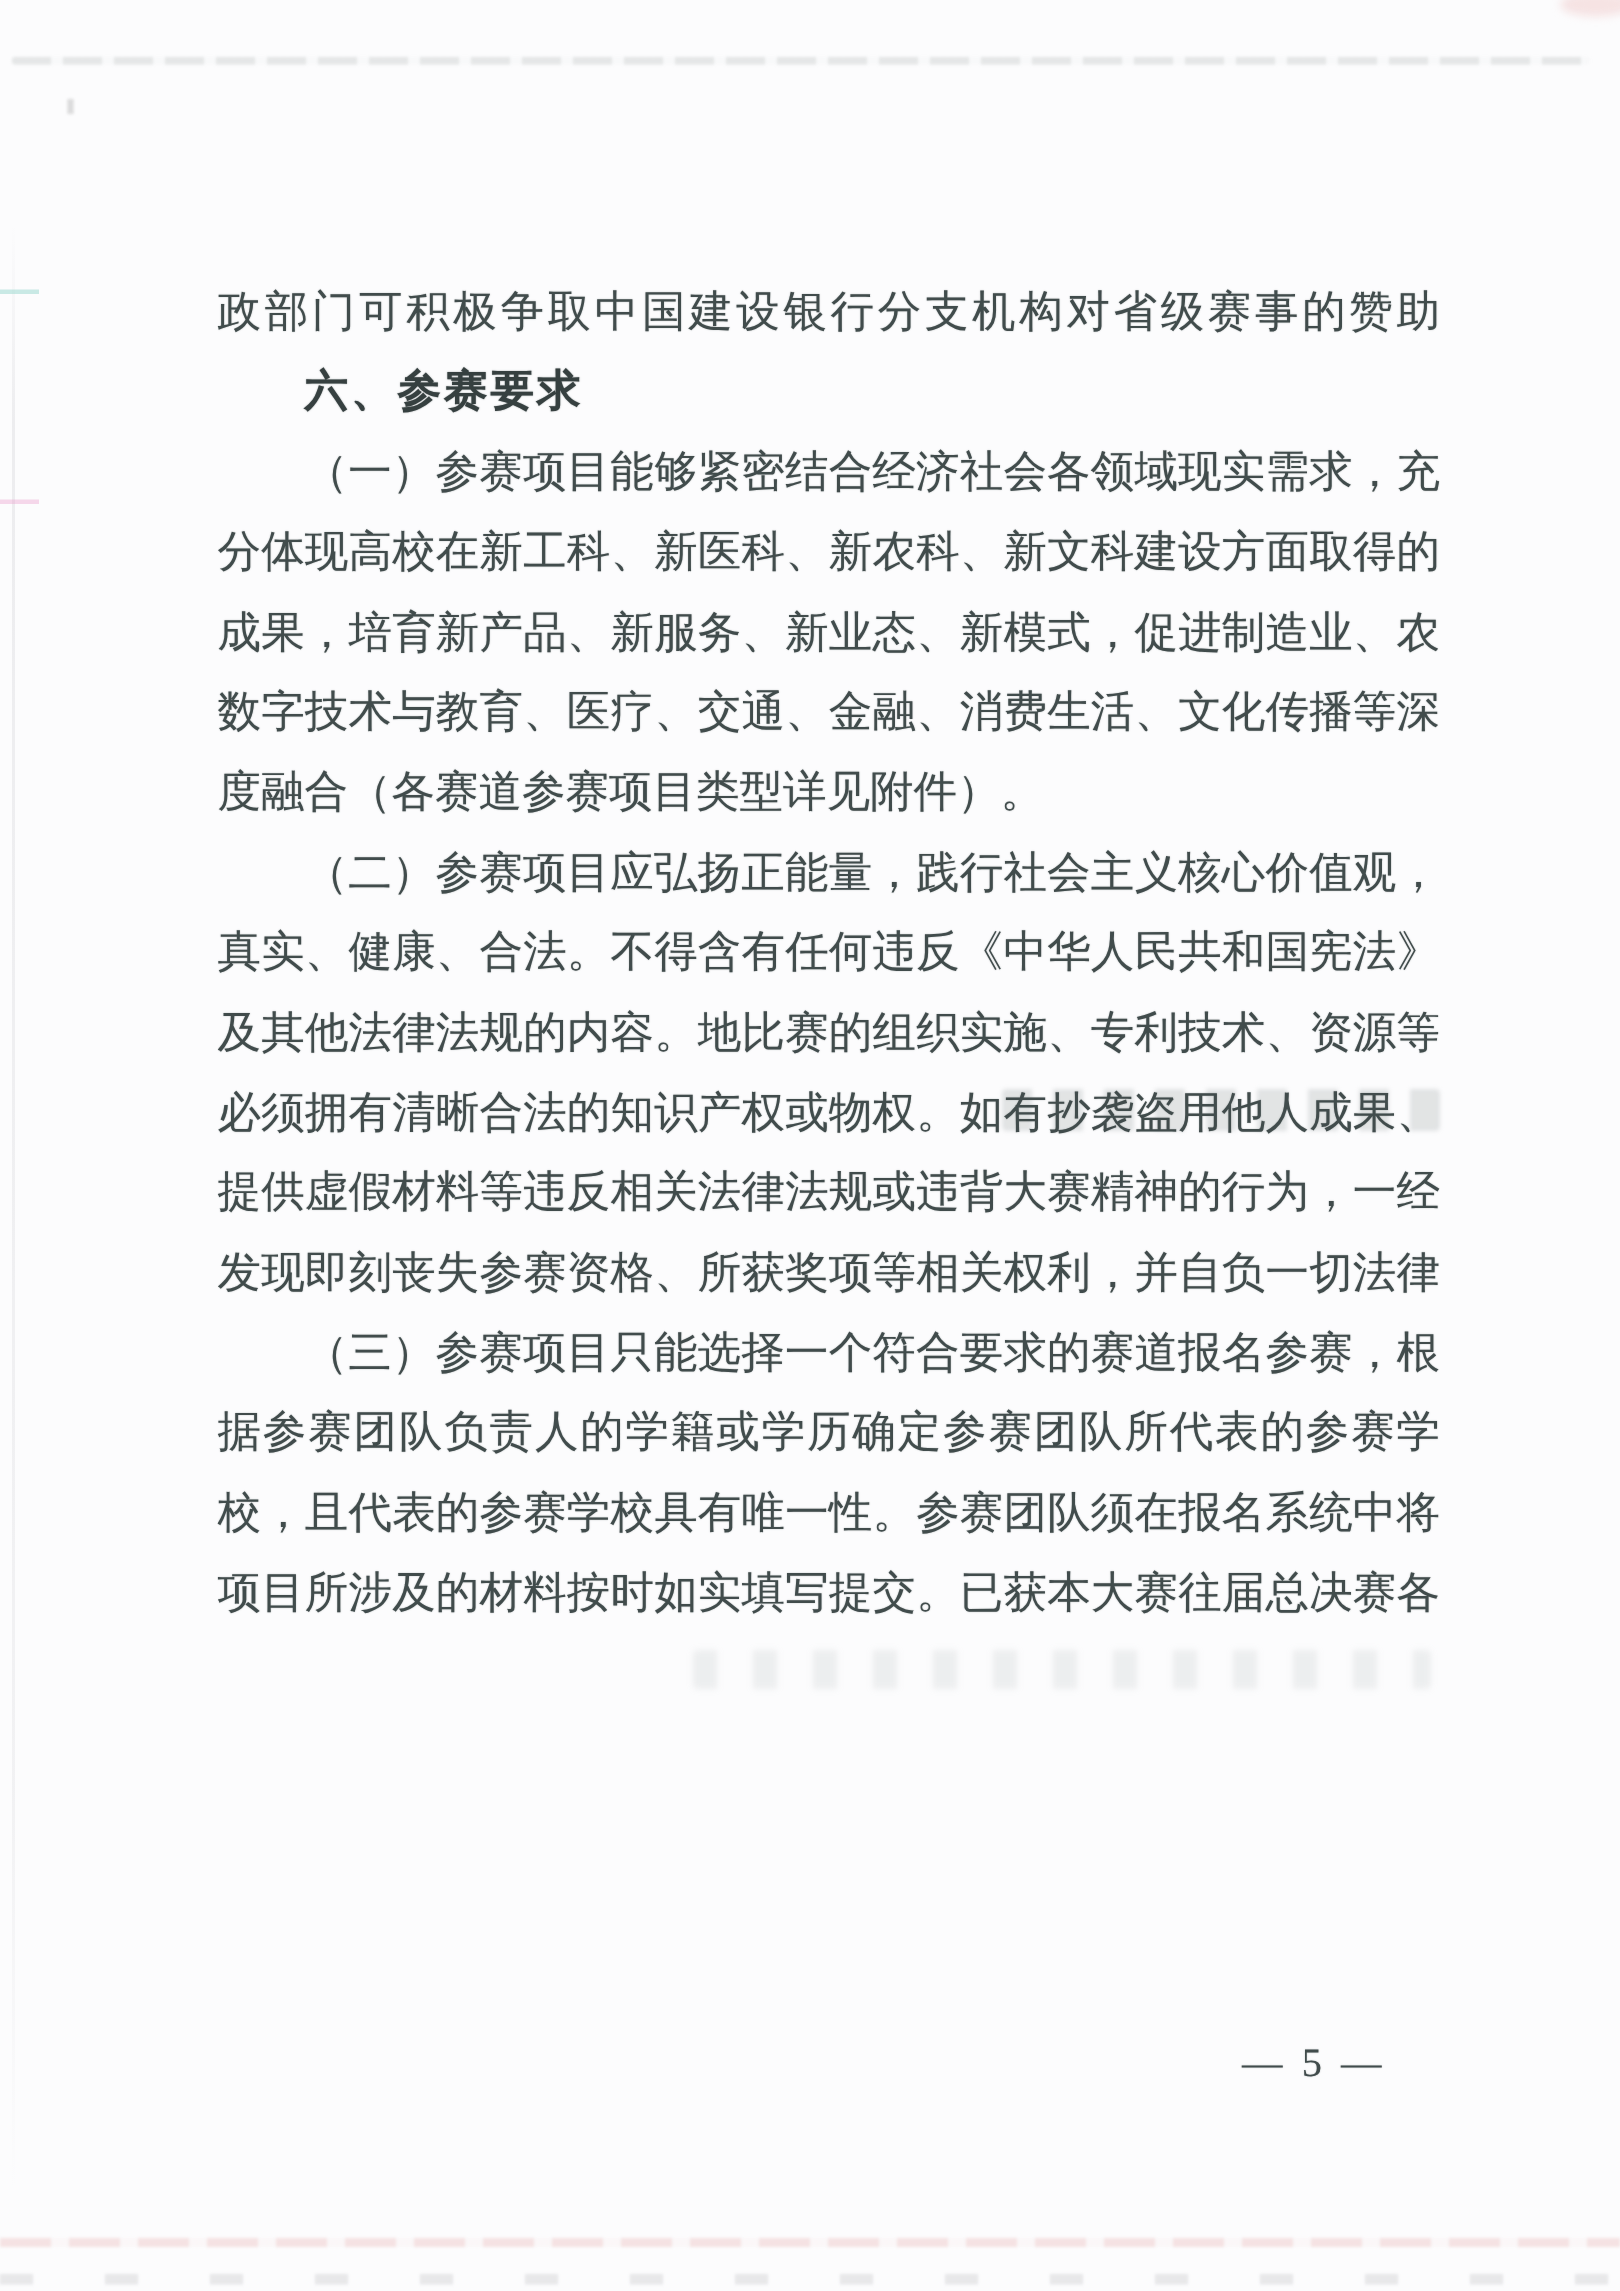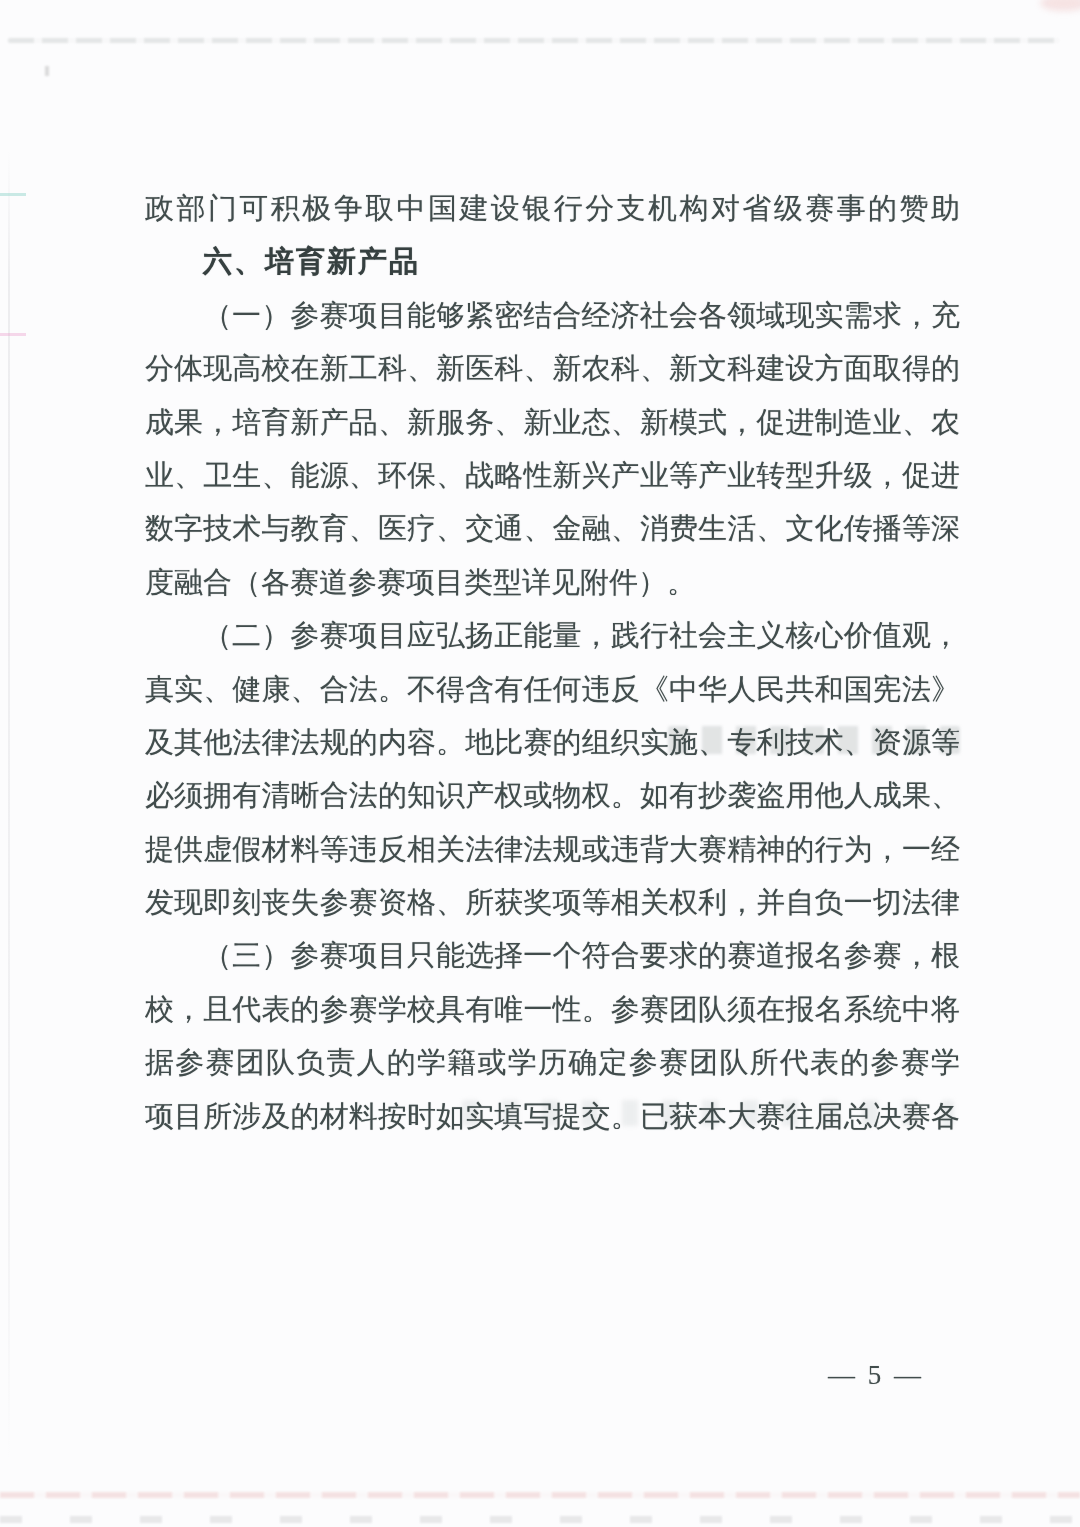--- a/index.html
+++ b/index.html
@@ -120,33 +120,32 @@
   <div class="art art-pink-tick"></div>
   <div class="art art-gray-dot"></div>
   <div class="art art-ghost-1"></div>
   <div class="art art-ghost-2"></div>
   <div class="art art-bottom-pink"></div>
   <div class="art art-bottom-gray"></div>
   <div class="art art-corner-smudge"></div>
 
   <div class="content" id="doc-body">
       <div class="line fill">政部门可积极争取中国建设银行分支机构对省级赛事的赞助</div>
-      <div class="line heading indent endline">六、培育新产品</div>
+      <div class="line heading indent endline">六、参赛要求</div>
       <div class="line indent fill">（一）参赛项目能够紧密结合经济社会各领域现实需求，充</div>
       <div class="line fill">分体现高校在新工科、新医科、新农科、新文科建设方面取得的</div>
       <div class="line fill">成果，培育新产品、新服务、新业态、新模式，促进制造业、农</div>
-      <div class="line fill">业、卫生、能源、环保、战略性新兴产业等产业转型升级，促进</div>
       <div class="line fill">数字技术与教育、医疗、交通、金融、消费生活、文化传播等深</div>
       <div class="line endline">度融合（各赛道参赛项目类型详见附件）。</div>
       <div class="line indent fill">（二）参赛项目应弘扬正能量，践行社会主义核心价值观，</div>
       <div class="line fill">真实、健康、合法。不得含有任何违反《中华人民共和国宪法》</div>
       <div class="line fill">及其他法律法规的内容。地比赛的组织实施、专利技术、资源等</div>
       <div class="line fill">必须拥有清晰合法的知识产权或物权。如有抄袭盗用他人成果、</div>
       <div class="line fill">提供虚假材料等违反相关法律法规或违背大赛精神的行为，一经</div>
       <div class="line fill">发现即刻丧失参赛资格、所获奖项等相关权利，并自负一切法律</div>
       <div class="line indent fill">（三）参赛项目只能选择一个符合要求的赛道报名参赛，根</div>
+      <div class="line fill">据参赛团队负责人的学籍或学历确定参赛团队所代表的参赛学</div>
       <div class="line fill">校，且代表的参赛学校具有唯一性。参赛团队须在报名系统中将</div>
-      <div class="line fill">据参赛团队负责人的学籍或学历确定参赛团队所代表的参赛学</div>
       <div class="line fill">项目所涉及的材料按时如实填写提交。已获本大赛往届总决赛各</div>
     </div>
 
   <div class="page-number">— 5 —</div>
 </div>
 
 </body></html>

